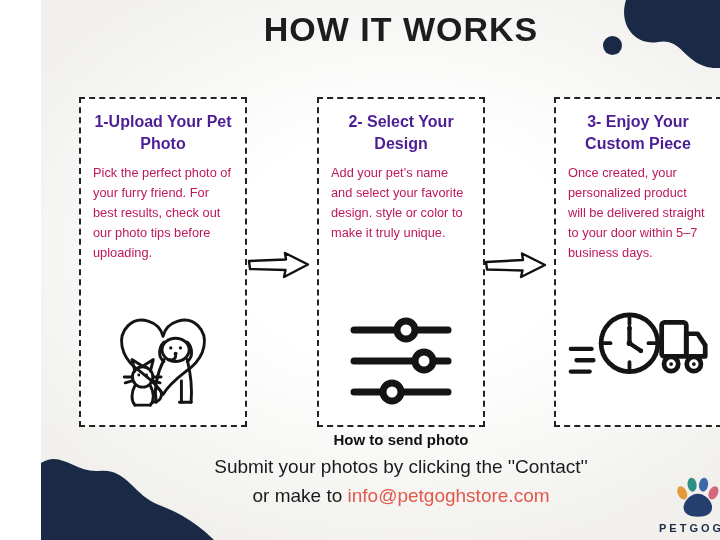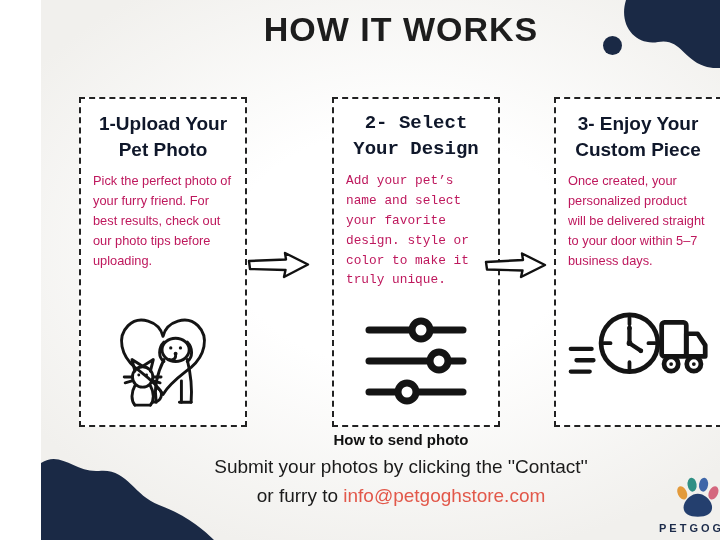--- a/index.html
+++ b/index.html
@@ -26,25 +26,25 @@
   .dot {
     position:absolute; left:562px; top:36px; width:19px; height:19px;
     border-radius:50%; background:#1a2945;
   }
   .card {
     position:absolute; top:97px; width:168px; height:330px;
     border:2px dashed #222; background:#ffffff;
     padding:12px 12px 10px 12px;
   }
   .card-1 { left:38px; }
-  .card-2 { left:291px;font-family:Liberation Mono, monospace; }
+  .card-2 { left:276px; }
   .card-3 { left:513px; }
   .card-heading {
-    font-size:19px; font-weight:bold; text-align:center;
-    line-height:1.35; color:#0f172a; margin-bottom:9px;
+    font-size:16px; font-weight:bold; text-align:center;
+    line-height:1.35; color:#4c1d95; margin-bottom:9px;
   }
   .card-body {
     font-size:12.8px; line-height:1.55; color:#be185d;
   }
   .card-icon {
     position:absolute; left:50%; transform:translateX(-50%);
   }
   .icon-pets   { bottom:8px;  width:128px; }
   .icon-slider { bottom:18px; width:112px; }
   .icon-truck  { bottom:30px; width:142px; }
@@ -159,21 +159,21 @@
         <circle cx="110" cy="68" r="2" fill="#141414" stroke="none"></circle>
         <circle cx="134" cy="68" r="2" fill="#141414" stroke="none"></circle>
       </svg>
     </div>
   </div>
 
   <div class="footer">
     <div class="footer-heading">How to send photo</div>
     <div class="footer-line">Submit your photos by clicking the ''Contact''</div>
     <div class="footer-line">
-      <span>or furry to </span><span class="footer-email">info@petgoghstore.com</span>
+      <span>or make to </span><span class="footer-email">info@petgoghstore.com</span>
     </div>
   </div>
 
   <div class="logo">
     <svg width="50" height="46" viewBox="0 0 60 56">
       <ellipse cx="12" cy="23" rx="5.5" ry="8.5" transform="rotate(-25 12 23)" fill="#e39a3b"></ellipse>
       <ellipse cx="24" cy="13" rx="5.5" ry="8.5" transform="rotate(-8 24 13)" fill="#2e8f84"></ellipse>
       <ellipse cx="38" cy="13" rx="5.5" ry="8.5" transform="rotate(8 38 13)" fill="#3e66a8"></ellipse>
       <ellipse cx="50" cy="23" rx="5.5" ry="8.5" transform="rotate(25 50 23)" fill="#d4677e"></ellipse>
       <path d="M31 24 C38 24 46 30 48 38 C50 47 43 52 31 52 C19 52 12 47 14 38 C16 30 24 24 31 24 Z" fill="#243f6e"></path>

